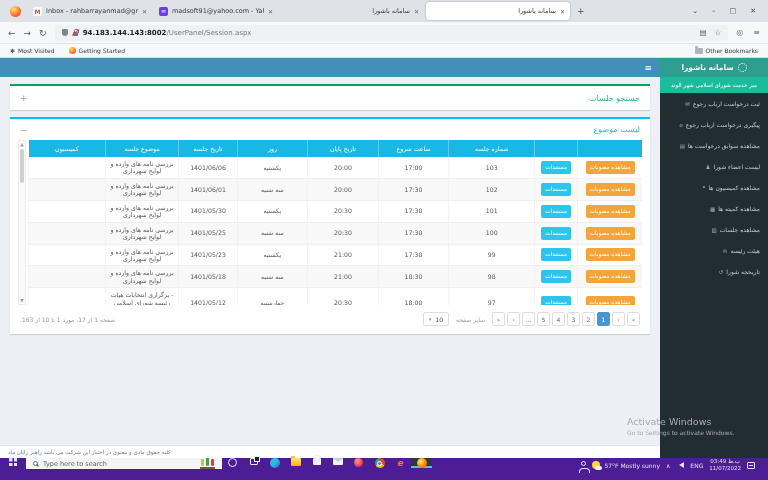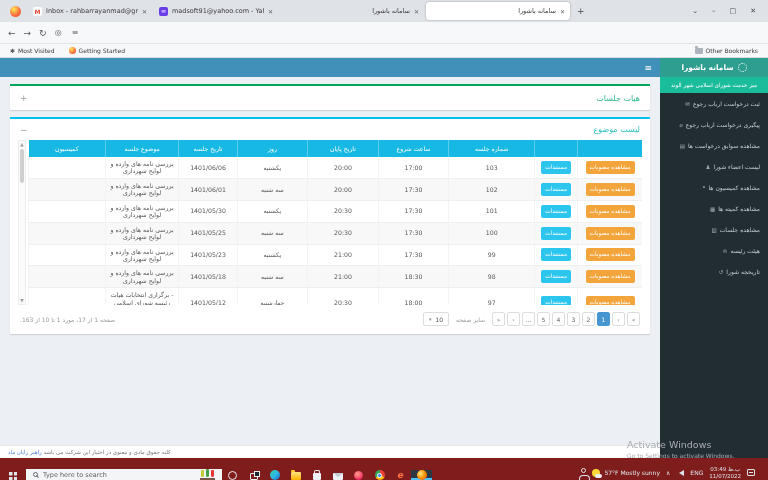--- a/index.html
+++ b/index.html
@@ -108,26 +108,26 @@
   .psize-label { font-size:6px; color:#999; margin:0 5px; }
   .pselect { border:1px solid #ddd; border-radius:2px; height:14px; display:flex; direction:ltr;
     align-items:center; gap:4px; padding:0 5px; font-size:6px; color:#555; background:#fff; }
   .pselect .caret { font-size:5px; color:#888; }
 
   .page-footer { position:absolute; left:0; right:0; bottom:0; height:13px; background:#fff;
     border-top:1px solid #e7e7e7; display:flex; align-items:center; padding:0 8px; }
   .footer-text { direction:rtl; font-size:5.5px; color:#777; }
   .footer-text .flink { color:#4a7fd4; }
 
-  .activate { position:absolute; left:627px; top:358px; color:#a7abb1;margin-top:23px; }
+  .activate { position:absolute; left:627px; top:358px; color:#a7abb1; }
   .activate .l1 { font-size:9.5px; }
   .activate .l2 { font-size:6px; margin-top:2px; }
 
   
-  .taskbar { height:22px; background:#7f1d1d; display:flex; align-items:flex-end; color:#dfe6ec; }
+  .taskbar { height:22px; background:#4c1d95; display:flex; align-items:flex-start; color:#dfe6ec; }
   .tb-start { width:26px; display:flex; align-items:center; justify-content:center; }
   .win-logo { width:8px; height:8px;
     background:linear-gradient(#dfe6ec,#dfe6ec) 0 0/3.5px 3.5px no-repeat,
                linear-gradient(#dfe6ec,#dfe6ec) 4.5px 0/3.5px 3.5px no-repeat,
                linear-gradient(#dfe6ec,#dfe6ec) 0 4.5px/3.5px 3.5px no-repeat,
                linear-gradient(#dfe6ec,#dfe6ec) 4.5px 4.5px/3.5px 3.5px no-repeat; }
   .tb-search { width:196px; background:#f4f5f6; color:#5a5f66; display:flex; align-items:center;
     gap:5px; padding:0 7px; font-size:6.5px; }
   .mag { width:5px; height:5px; border:1px solid #646a72; border-radius:50%; position:relative; flex:none; }
   .mag::after { content:""; position:absolute; width:3px; height:1px; background:#646a72;
@@ -214,20 +214,29 @@
     <span>□</span>
     <span>✕</span>
   </div>
 </div>
 
 <div class="urlbar">
   <span class="nav-ic">←</span>
   <span class="nav-ic">→</span>
   <span class="nav-ic">↻</span>
 
+  <div class="url-field">
+    <span class="shield"></span>
+    <span class="lock"></span>
+    <span class="url-text"><b>94.183.144.143:8002</b><span class="path">/UserPanel/Session.aspx</span></span>
+    <span class="field-ic">
+      <span>▤</span>
+      <span>☆</span>
+    </span>
+  </div>
 
   <span class="after-field">
     <span>◎</span>
     <span>≡</span>
   </span>
 </div>
 
 <div class="bookmarksbar">
   <span class="bm">
     <span class="bm-gear">✱</span>
@@ -301,21 +310,21 @@
           <span class="mi-label">تاریخچه شورا</span>
           <span class="mi-icon">↺</span>
         </div>
       </div>
   </div>
 
   <div class="content">
 
     <div class="panel search">
       <div class="panel-head">
-        <span class="p-title">هیات جلسات</span>
+        <span class="p-title">جستجو جلسات</span>
         <span class="p-toggle">+</span>
       </div>
     </div>
 
     <div class="panel list">
       <div class="panel-head">
         <span class="p-title">لیست موضوع</span>
         <span class="p-toggle">−</span>
       </div>
 

